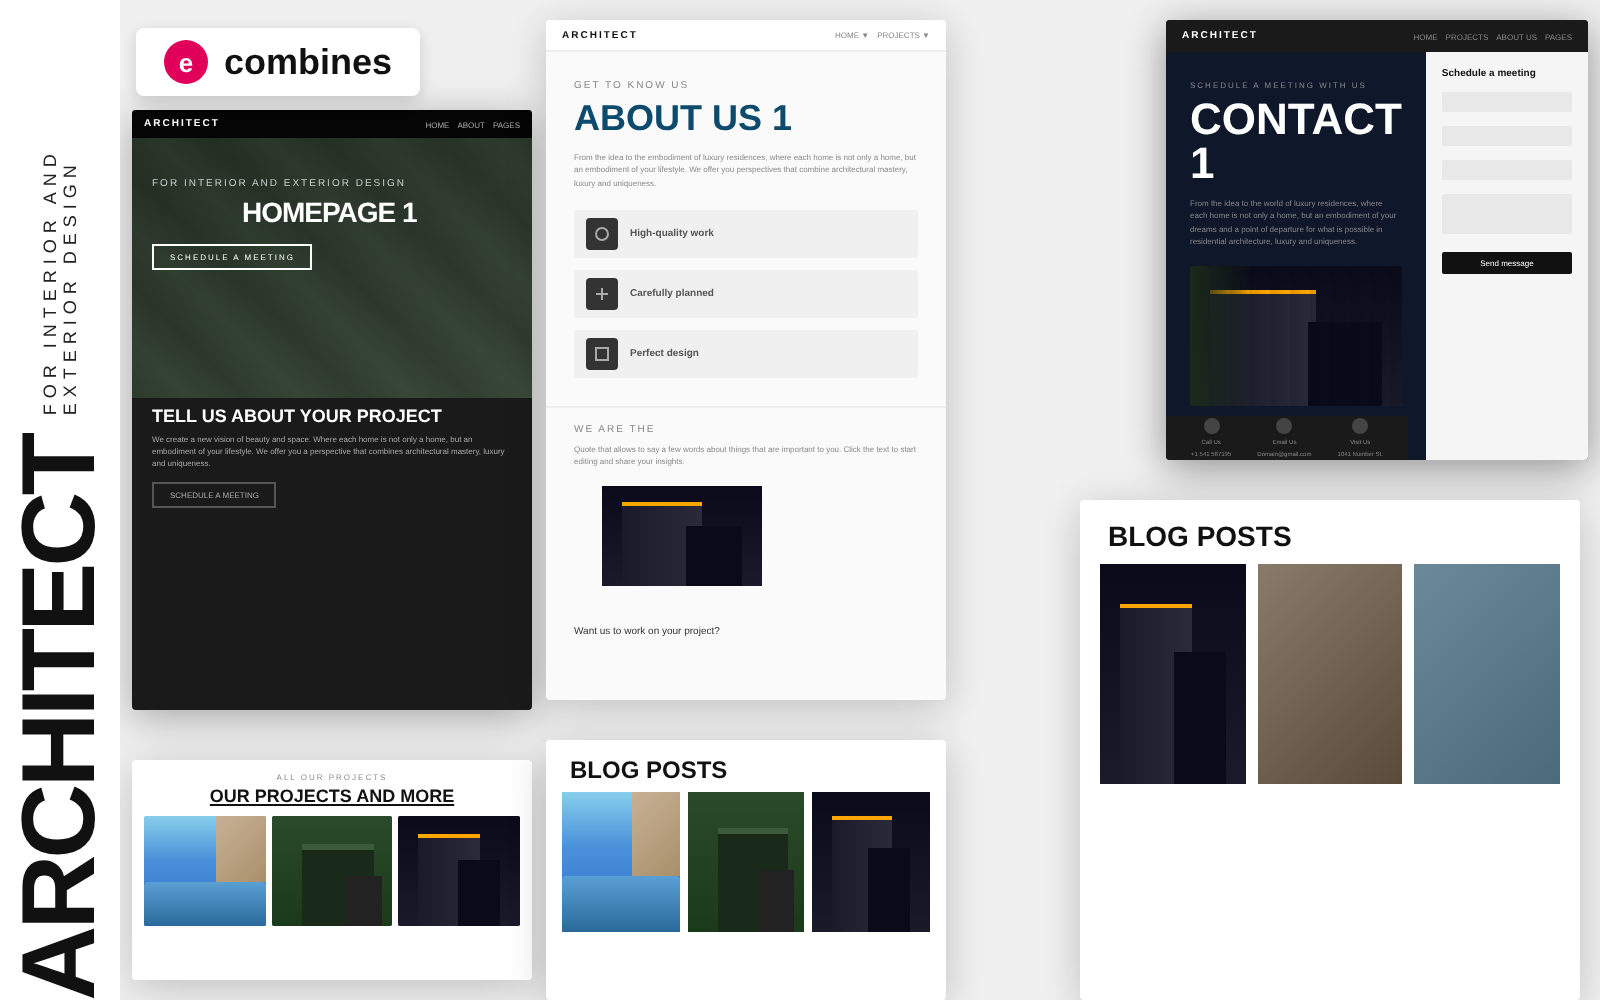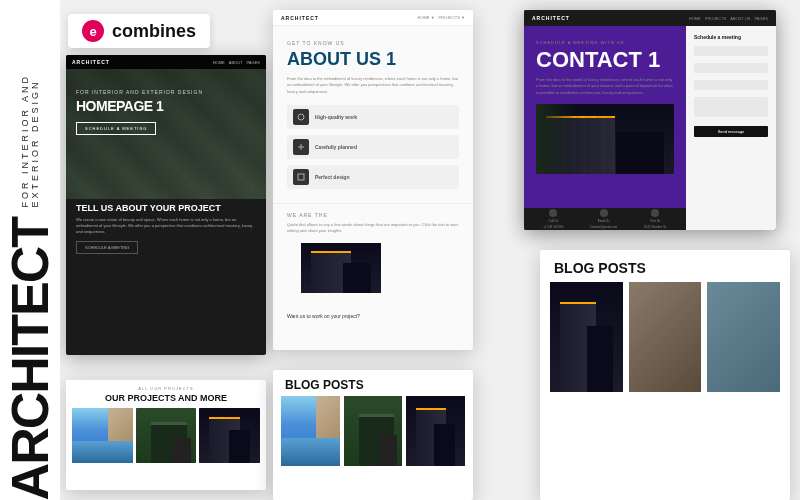--- a/index.html
+++ b/index.html
@@ -173,20 +173,21 @@
       margin-bottom: 4px;
     }
 
     .panel-homepage .hero-title {
       font-size: 14px;
       font-weight: 900;
       color: #fff;
       text-transform: uppercase;
       line-height: 1.1;
       letter-spacing: -0.5px;
+      margin-left: 45px;
     }
 
     .panel-homepage .hero-btn {
       display: inline-block;
       margin-top: 8px;
       padding: 3px 8px;
       border: 1px solid #fff;
       color: #fff;
       font-size: 4px;
       text-transform: uppercase;
@@ -240,20 +241,21 @@
     }
 
     .panel-projects-bottom .section-heading {
       font-size: 9px;
       font-weight: 700;
       text-transform: uppercase;
       color: #111;
       padding: 0 10px;
       text-align: center;
       margin-bottom: 5px;
+      text-decoration: underline;
     }
 
     .panel-projects-bottom .img-row {
       display: flex;
       gap: 3px;
       padding: 0 6px;
     }
 
     .panel-projects-bottom .img-thumb {
       flex: 1;
@@ -455,25 +457,25 @@
     .panel-blog-center .img-thumb:nth-child(2) {
       background: linear-gradient(135deg, #8a9e8a 0%, #5a7a5a 100%);
     }
     .panel-blog-center .img-thumb:nth-child(3) {
       background: linear-gradient(135deg, #c0b090 0%, #9a8060 100%);
     }
 
     
     .panel-contact {
       position: absolute;
-      right: 24px;
+      right: 6px;
       top: 10px;
-      width: 252px;
+      width: 211px;
       height: 220px;
-      background: #4c1d95;
+      background: #0f172a;
       border-radius: 2px;
       overflow: hidden;
       box-shadow: 0 4px 20px rgba(0,0,0,0.4);
     }
 
     .panel-contact .nav-bar {
       background: #1a1a1a;
       height: 16px;
       display: flex;
       align-items: center;

